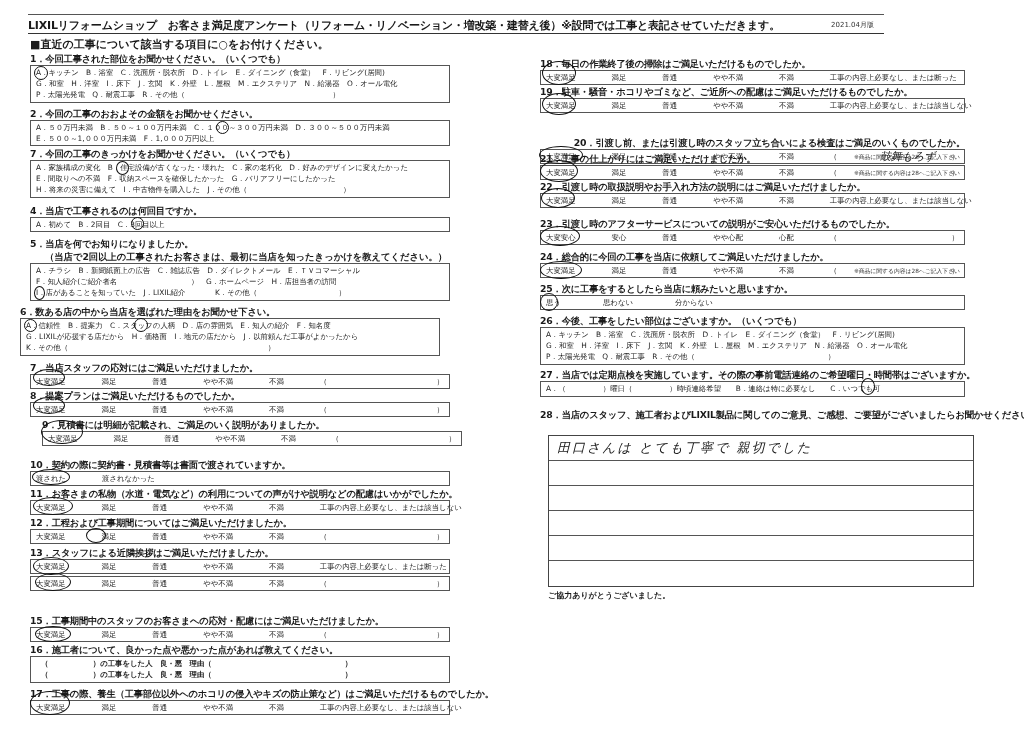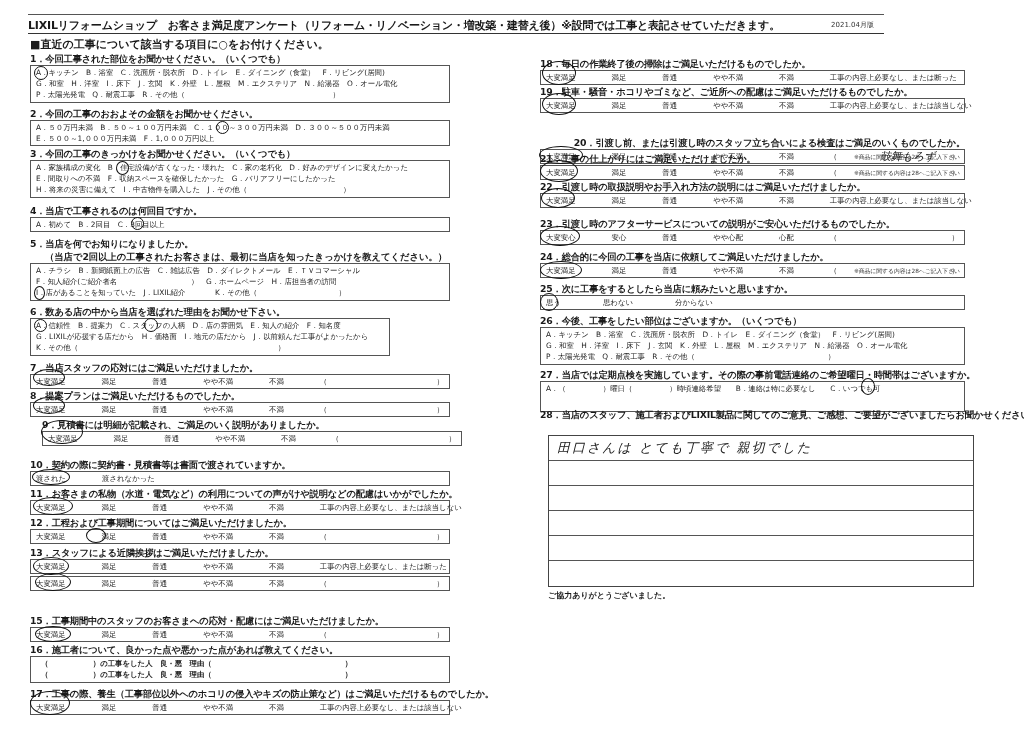--- a/index.html
+++ b/index.html
@@ -57,21 +57,21 @@
   <div class="q" style="left:30px; top:107px; width:420px;">
     <div class="q-title">2．今回の工事のおおよその金額をお聞かせください。</div>
     <div class="box" style="height:26px;">
       <div class="line">A．５０万円未満　B．５０～１００万円未満　C．１００～３００万円未満　D．３００～５００万円未満</div>
       <div class="line">E．５００～1,０００万円未満　F．1,０００万円以上</div>
       <span class="circle" style="left:185px; top:0px; width:13px; height:13px;"></span>
     </div>
   </div>
 
   <div class="q" style="left:30px; top:147px; width:420px;">
-    <div class="q-title">3．今回の工事のきっかけをお聞かせください。（いくつでも）</div>
+    <div class="q-title">7．今回の工事のきっかけをお聞かせください。（いくつでも）</div>
     <div class="box" style="height:38px;">
       <div class="line">A．家族構成の変化　B．住宅設備が古くなった・壊れた　C．家の老朽化　D．好みのデザインに変えたかった</div>
       <div class="line">E．間取りへの不満　F．収納スペースを確保したかった　G．バリアフリーにしたかった</div>
       <div class="line">H．将来の災害に備えて　I．中古物件を購入した　J．その他（　　　　　　　　　　　　　）</div>
       <span class="circle" style="left:85px; top:0px; width:13px; height:14px;"></span>
     </div>
   </div>
 
   <div class="q" style="left:30px; top:204px; width:420px;">
     <div class="q-title">4．当店で工事されるのは何回目ですか。</div>
@@ -85,21 +85,21 @@
     <div class="q-title">5．当店を何でお知りになりましたか。</div>
     <div class="q-sub">（当店で2回以上の工事されたお客さまは、最初に当店を知ったきっかけを教えてください。）</div>
     <div class="box" style="height:38px;">
       <div class="line">A．チラシ　B．新聞紙面上の広告　C．雑誌広告　D．ダイレクトメール　E．ＴＶコマーシャル</div>
       <div class="line">F．知人紹介(ご紹介者名　　　　　　　　　　）　G．ホームページ　H．店担当者の訪問</div>
       <div class="line">I．店があることを知っていた　J．LIXIL紹介　　　　K．その他（　　　　　　　　　　　）</div>
       <span class="circle" style="left:3px; top:22px; width:11px; height:14px;"></span>
     </div>
   </div>
 
-  <div class="q" style="left:30px; top:305px; width:360px;">
+  <div class="q" style="left:20px; top:305px; width:420px;">
     <div class="q-title">6．数ある店の中から当店を選ばれた理由をお聞かせ下さい。</div>
     <div class="box" style="height:38px;">
       <div class="line">A．信頼性　B．提案力　C．スタッフの人柄　D．店の雰囲気　E．知人の紹介　F．知名度</div>
       <div class="line">G．LIXILが応援する店だから　H．価格面　I．地元の店だから　J．以前頼んだ工事がよかったから</div>
       <div class="line">K．その他（　　　　　　　　　　　　　　　　　　　　　　　　　　　）</div>
       <span class="circle" style="left:3px; top:0px; width:13px; height:13px;"></span>
       <span class="circle" style="left:113px; top:-1px; width:14px; height:14px;"></span>
     </div>
   </div>
 
@@ -394,21 +394,21 @@
     <div class="q-title">26．今後、工事をしたい部位はございますか。（いくつでも）</div>
     <div class="box" style="height:38px;">
       <div class="line">A．キッチン　B．浴室　C．洗面所・脱衣所　D．トイレ　E．ダイニング（食堂）　F．リビング(居間)</div>
       <div class="line">G．和室　H．洋室　I．床下　J．玄関　K．外壁　L．屋根　M．エクステリア　N．給湯器　O．オール電化</div>
       <div class="line">P．太陽光発電　Q．耐震工事　R．その他（　　　　　　　　　　　　　　　　　　）</div>
     </div>
   </div>
 
   <div class="q" style="left:540px; top:368px; width:440px;">
     <div class="q-title">27．当店では定期点検を実施しています。その際の事前電話連絡のご希望曜日・時間帯はございますか。</div>
-    <div class="box" style="height:31px; width:425px;">
+    <div class="box" style="height:16px; width:425px;">
       <div class="line">A．（　　　　　）曜日（　　　　　）時頃連絡希望　　B．連絡は特に必要なし　　C．いつでも可</div>
       <span class="circle" style="left:320px; top:-4px; width:14px; height:17px;"></span>
     </div>
   </div>
 
   <div class="q" style="left:540px; top:408px; width:440px;">
     <div class="q-title">28．当店のスタッフ、施工者およびLIXIL製品に関してのご意見、ご感想、ご要望がございましたらお聞かせください。</div>
     <div class="comment-box" style="width:426px; margin-top:14px; margin-left:8px;">
       <div class="comment-line">
           <span class="comment-text">田口さんは とても丁寧で 親切でした</span>

